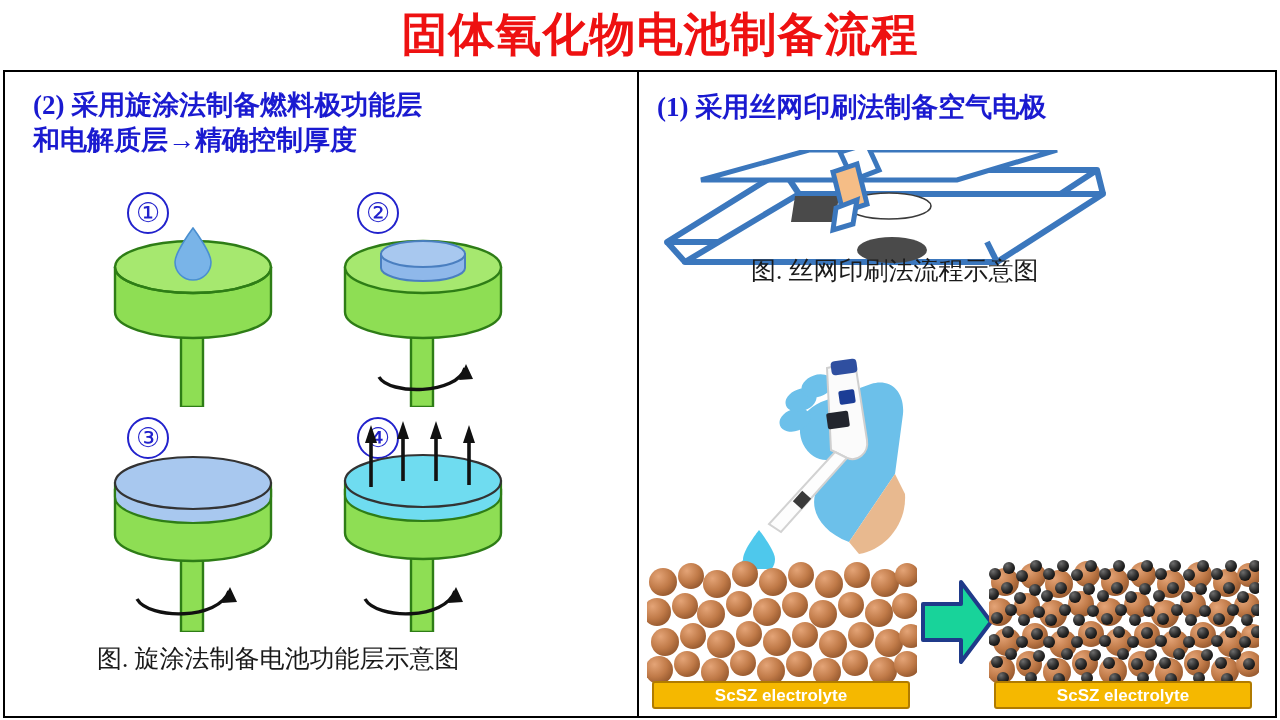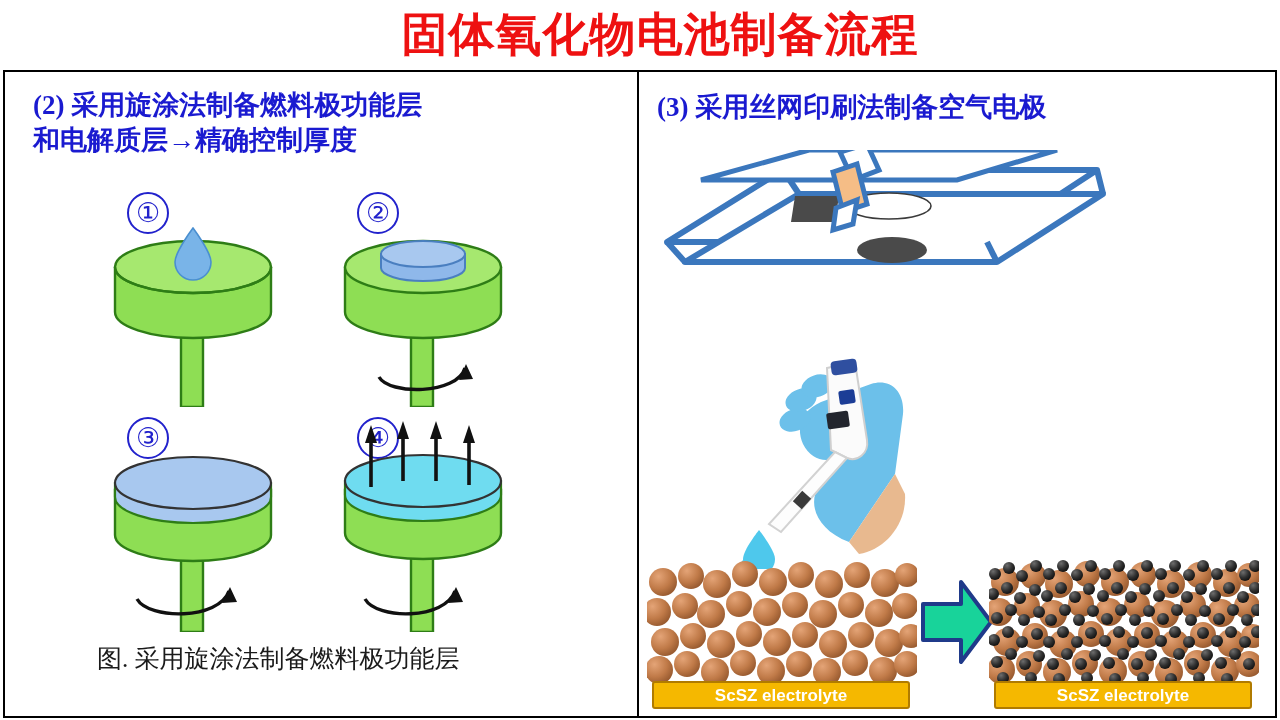--- a/index.html
+++ b/index.html
@@ -189,26 +189,26 @@
             <line x1="164" y1="68" x2="164" y2="20"></line>
               <polygon points="158,26 164,8 170,26" fill="#111" stroke="none"></polygon>
           </g>
           <g fill="none" stroke="#111" stroke-width="3.4">
             <path d="M60 182 C72 203 140 203 150 174"></path>
             <path d="M143 186 L151 170 L158 185 Z" fill="#111" stroke="none"></path>
           </g>
         </svg>
       </div>
 
-      <div class="caption cap-left">图. 采用旋涂法制备燃料极功能层</div>
+      <div class="caption cap-left">图. 旋涂法制备电池功能层示意图</div>
     </div>
 
     <div class="panel-right">
 
-      <div class="heading h-right">(3) 采用丝网印刷法制备空气电极</div>
+      <div class="heading h-right">(1) 采用丝网印刷法制备空气电极</div>
 
       <svg class="printer" width="450" height="120" viewBox="0 0 450 120">
         <g stroke="#3b77bd" stroke-width="6" fill="#ffffff" stroke-linejoin="round">
           <polygon points="10,92 126,20 440,20 330,92"></polygon>
           <polygon points="28,112 142,44 446,44 340,112"></polygon>
         </g>
         <g stroke="#3b77bd" stroke-width="6" fill="none">
           <line x1="10" y1="92" x2="28" y2="112"></line>
           <line x1="330" y1="92" x2="340" y2="112"></line>
           <line x1="126" y1="20" x2="142" y2="44"></line>
@@ -220,20 +220,21 @@
         <polygon points="138,46 182,46 178,72 134,72" fill="#4a4a4a" stroke="none"></polygon>
         <ellipse cx="232" cy="56" rx="42" ry="13" fill="#ffffff" stroke="#3b3b3b" stroke-width="1.6"></ellipse>
         <ellipse cx="235" cy="100" rx="35" ry="13" fill="#4a4a4a" stroke="none"></ellipse>
         <g>
           <polygon points="183,2 210,-6 222,20 196,30" fill="#ffffff" stroke="#3b77bd" stroke-width="5"></polygon>
           <polygon points="176,22 200,14 210,54 186,62" fill="#f5bd86" stroke="#3b77bd" stroke-width="5"></polygon>
           <polygon points="179,58 200,50 196,74 176,80" fill="#ffffff" stroke="#3b77bd" stroke-width="5"></polygon>
         </g>
       </svg>
 
+      <div class="caption cap-right">图. 丝网印刷法流程示意图</div>
 
       <svg class="pipette" width="220" height="215" viewBox="0 0 220 215">
         <g>
           <path d="M150 188 L196 120 L204 60 C206 36 190 24 172 30 L122 48 C104 56 96 72 104 90
                    C112 106 128 110 140 102 L120 132 C108 150 118 176 150 188 Z" fill="#6cc0ea" stroke="none"></path>
           <path d="M150 188 L196 120 L206 140 C208 170 186 196 160 200 Z" fill="#e8b98f" stroke="none"></path>
           <g fill="#6cc0ea">
             <ellipse cx="96" cy="66" rx="16" ry="11" transform="rotate(-20 96 66)"></ellipse>
             <ellipse cx="102" cy="46" rx="16" ry="11" transform="rotate(-20 102 46)"></ellipse>
             <ellipse cx="118" cy="32" rx="16" ry="11" transform="rotate(-20 118 32)"></ellipse>

